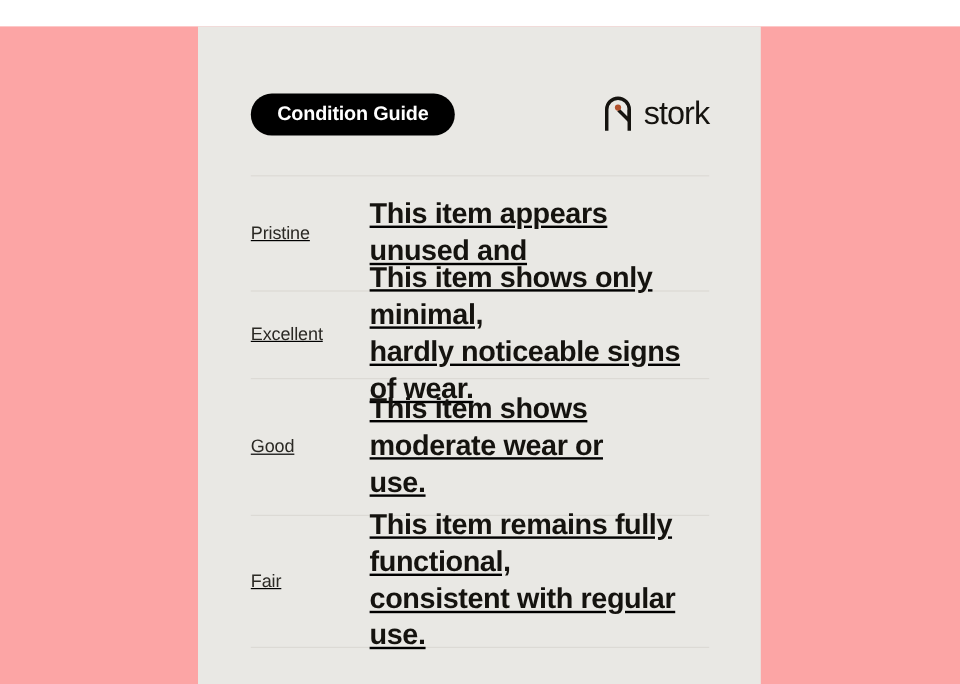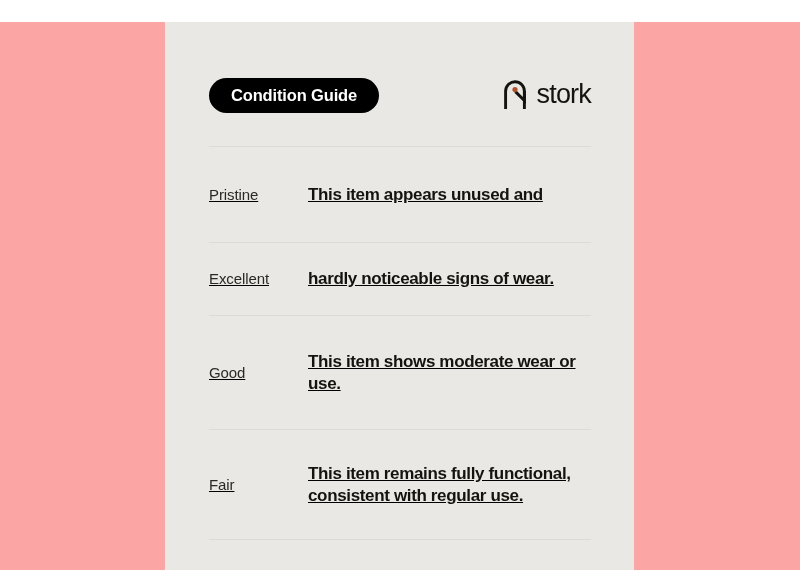--- a/index.html
+++ b/index.html
@@ -112,21 +112,21 @@
   .row-label {
     flex: 0 0 99px;       
     font-size: 15px;
     color: #2b2924;
     letter-spacing: -0.1px;
     line-height: 1.2;
   }
 
   .row-desc {
     flex: 1 1 auto;
-    font-size: 17px;
+    font-size: 24px;
     font-weight: bold;
     color: #15130f;
     line-height: 1.29;
     letter-spacing: -0.35px;
   }
   .row-desc .ln { display: block; }
 </style>
 </head>
 <body>
 
@@ -159,20 +159,21 @@
         <div class="row-desc">
           <span class="ln">This item appears unused and</span>
         </div>
       </div>
 
       <div class="divider"></div>
 
       <div class="row row-excellent">
         <div class="row-label">Excellent</div>
         <div class="row-desc">
+          <span class="ln">This item shows only minimal,</span>
           <span class="ln">hardly noticeable signs of wear.</span>
         </div>
       </div>
 
       <div class="divider"></div>
 
       <div class="row row-good">
         <div class="row-label">Good</div>
         <div class="row-desc">
           <span class="ln">This item shows moderate wear or</span>

